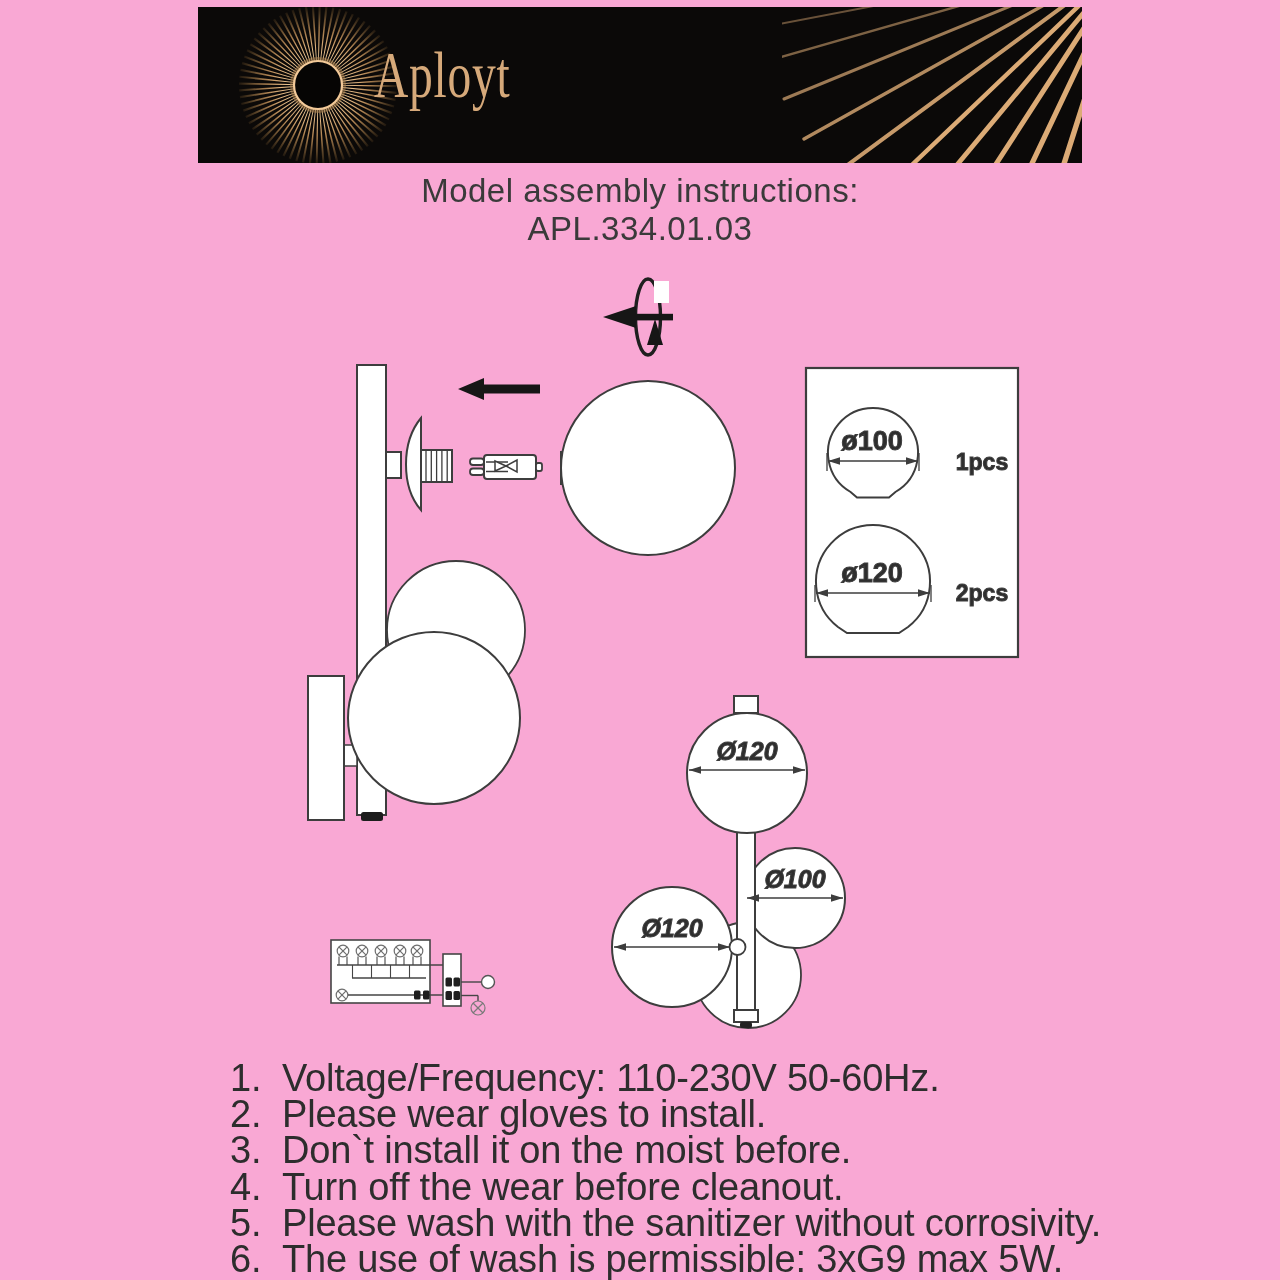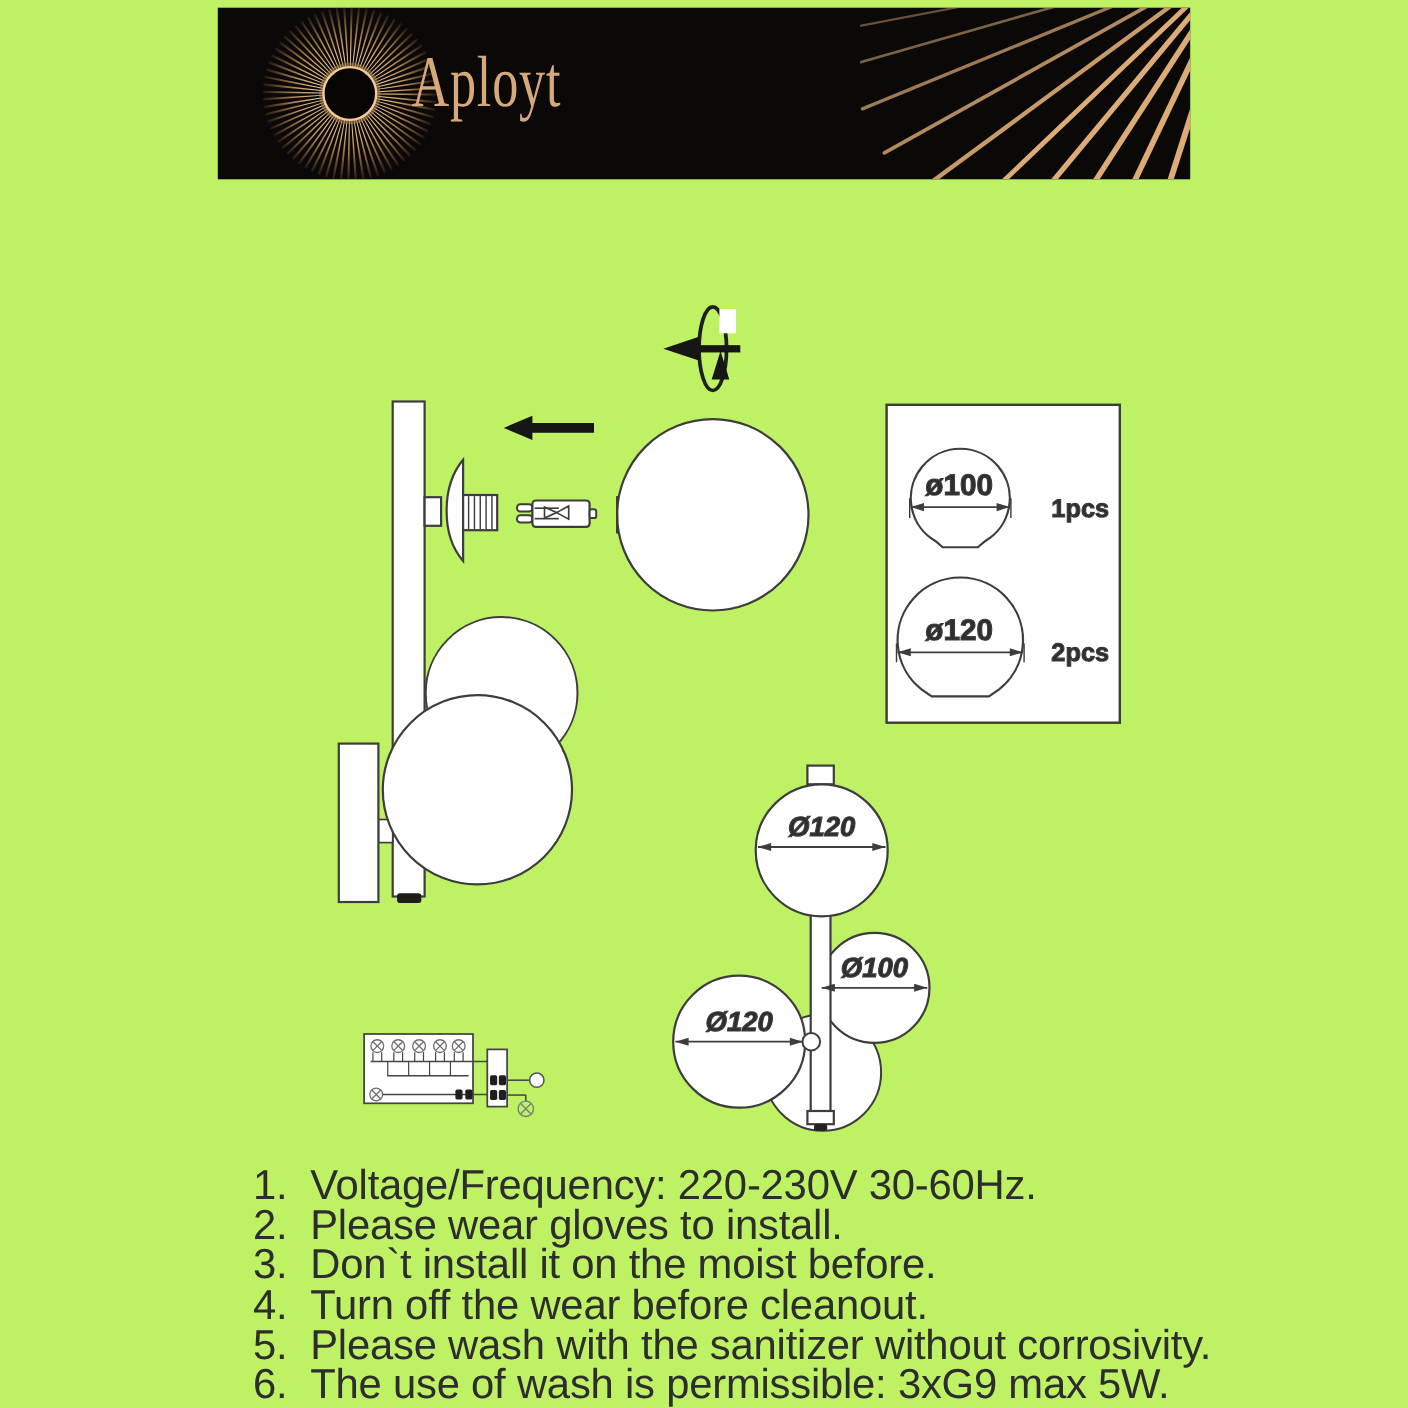--- a/index.html
+++ b/index.html
@@ -1,16 +1,16 @@
 <!DOCTYPE html>
 <html><head>
 <meta charset="utf-8">
 <style>
   html,body{margin:0;padding:0;background:#ffffff;}
-  .page{position:relative;width:1280px;height:1280px;background:#bef264;overflow:hidden;
+  .page{position:relative;width:1280px;height:1280px;background:#f9a8d4;overflow:hidden;
         font-family:"Liberation Sans",sans-serif;color:#2e2e2e;}
   
   .banner{position:absolute;left:198px;top:7px;width:884px;height:156px;background:#0b0908;overflow:hidden;}
   .brand{position:absolute;left:176px;top:30px;font-family:"Liberation Serif",serif;
          font-size:66px;font-weight:400;color:#d6a97a;letter-spacing:1px;
          transform:scaleX(0.72);transform-origin:left top;white-space:nowrap;}
   .logo-svg{position:absolute;left:38px;top:0;}
   .rays-svg{position:absolute;right:0;top:0;}
   
   .title-block{position:absolute;left:0;top:172px;width:100%;text-align:center;
@@ -55,20 +55,24 @@
         <line x1="348" y1="-50" x2="90" y2="196" stroke-width="4.4"></line>
         <line x1="348" y1="-50" x2="130" y2="212" stroke-width="4.8"></line>
         <line x1="348" y1="-50" x2="172" y2="222" stroke-width="5"></line>
         <line x1="348" y1="-50" x2="216" y2="228" stroke-width="5.2"></line>
         <line x1="348" y1="-50" x2="258" y2="232" stroke-width="5.4"></line>
         <line x1="348" y1="-50" x2="298" y2="234" stroke-width="5.6"></line>
       </g>
     </svg>
   </div>
 
+  <div class="title-block">
+    <div>Model assembly instructions:</div>
+    <div>APL.334.01.03</div>
+  </div>
 
   <svg class="drawings" viewBox="0 0 1280 1280">
 
     <g stroke="#1f1f1f" fill="none">
       <ellipse cx="648" cy="317" rx="12.5" ry="38" stroke-width="3.4"></ellipse>
       <rect x="654" y="281" width="15" height="22" fill="#ffffff" stroke="none"></rect>
       <rect x="634" y="313.8" width="39" height="6.6" fill="#161616" stroke="none"></rect>
       <polygon points="603,317 636,306 636,328" fill="#161616" stroke="none"></polygon>
       <polygon points="655,319 647,345 663,345" fill="#161616" stroke="none"></polygon>
     </g>
@@ -221,21 +225,21 @@
         <circle cx="478" cy="1008" r="7"></circle>
           <line x1="473" y1="1003" x2="483" y2="1013"></line>
           <line x1="483" y1="1003" x2="473" y2="1013"></line>
       </g>
     </g>
   </svg>
 
   <div class="instructions">
     <div class="instr-row">
       <span class="instr-num">1.</span>
-      <span class="instr-text">Voltage/Frequency: 220-230V 30-60Hz.</span>
+      <span class="instr-text">Voltage/Frequency: 110-230V 50-60Hz.</span>
     </div>
     <div class="instr-row">
       <span class="instr-num">2.</span>
       <span class="instr-text">Please wear gloves to install.</span>
     </div>
     <div class="instr-row">
       <span class="instr-num">3.</span>
       <span class="instr-text">Don`t install it on the moist before.</span>
     </div>
     <div class="instr-row">

